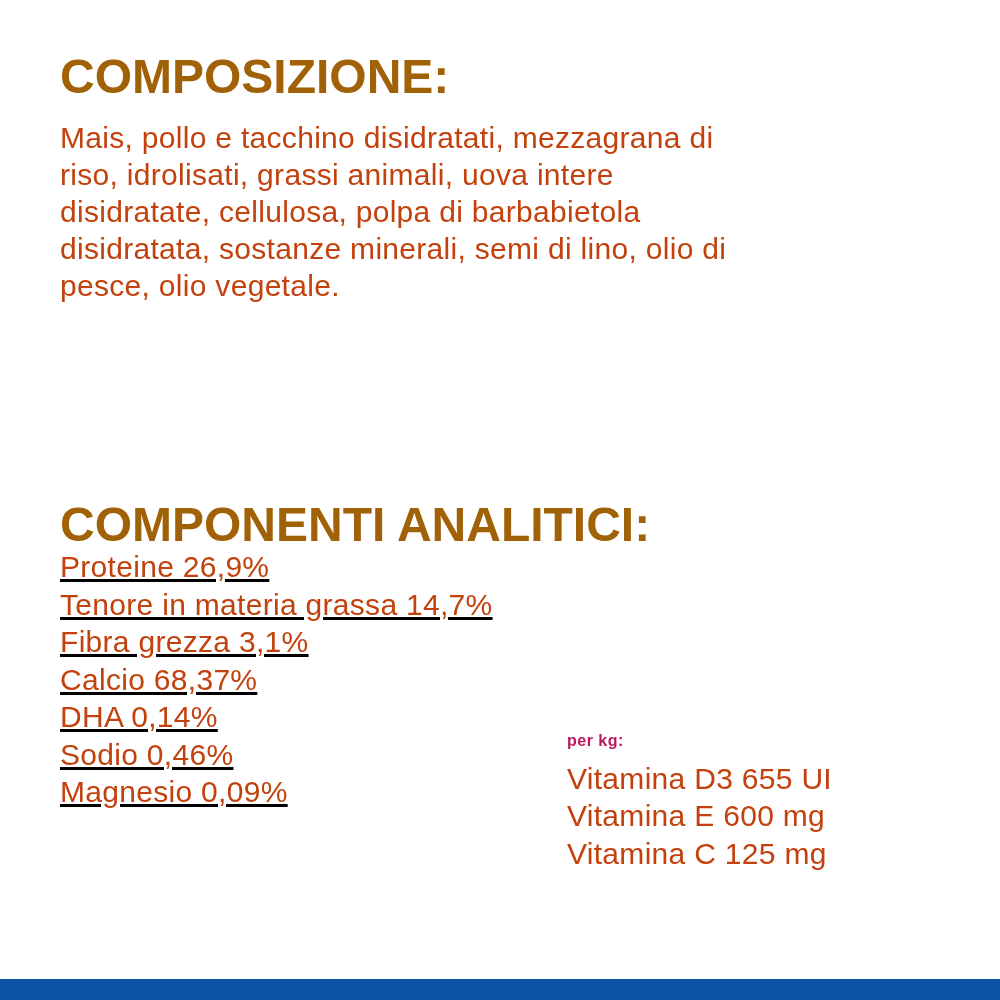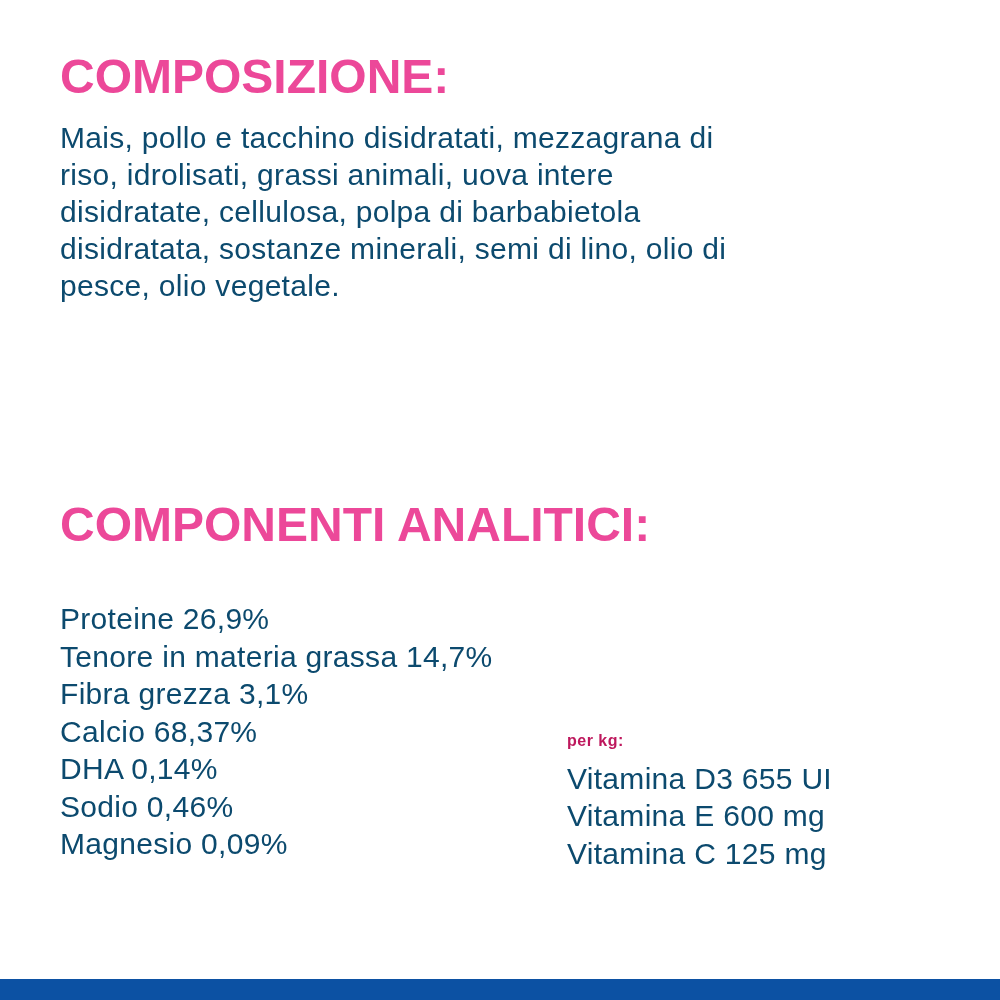--- a/index.html
+++ b/index.html
@@ -15,46 +15,47 @@
     overflow: hidden;
     font-family: "Liberation Sans", sans-serif;
   }
   .heading {
     position: absolute;
     left: 60px;
     margin: 0;
     font-size: 48px;
     line-height: 50px;
     font-weight: 700;
-    color: #ec4899;
+    color: #a16207;
     letter-spacing: 0px;
     white-space: nowrap;
   }
   .h1 { top: 52px; }
   .h2 { top: 500px; }
   .body-text {
-    color: #0c4a6e;
+    color: #c2410c;
     font-size: 30px;
     font-weight: 400;
   }
   .para {
     position: absolute;
     left: 60px;
     top: 119px;
     width: 900px;
     margin: 0;
     line-height: 37px;
     white-space: pre-line;
     letter-spacing: 0.3px;
   }
   .left-list {
     position: absolute;
     left: 60px;
-    top: 600px;
+    top: 548px;
     width: 500px;
+    text-decoration: underline;
   }
   .right-list {
     position: absolute;
     left: 567px;
     top: 722px;
     width: 420px;
   }
   .row {
     height: 37.5px;
     line-height: 37.5px;

